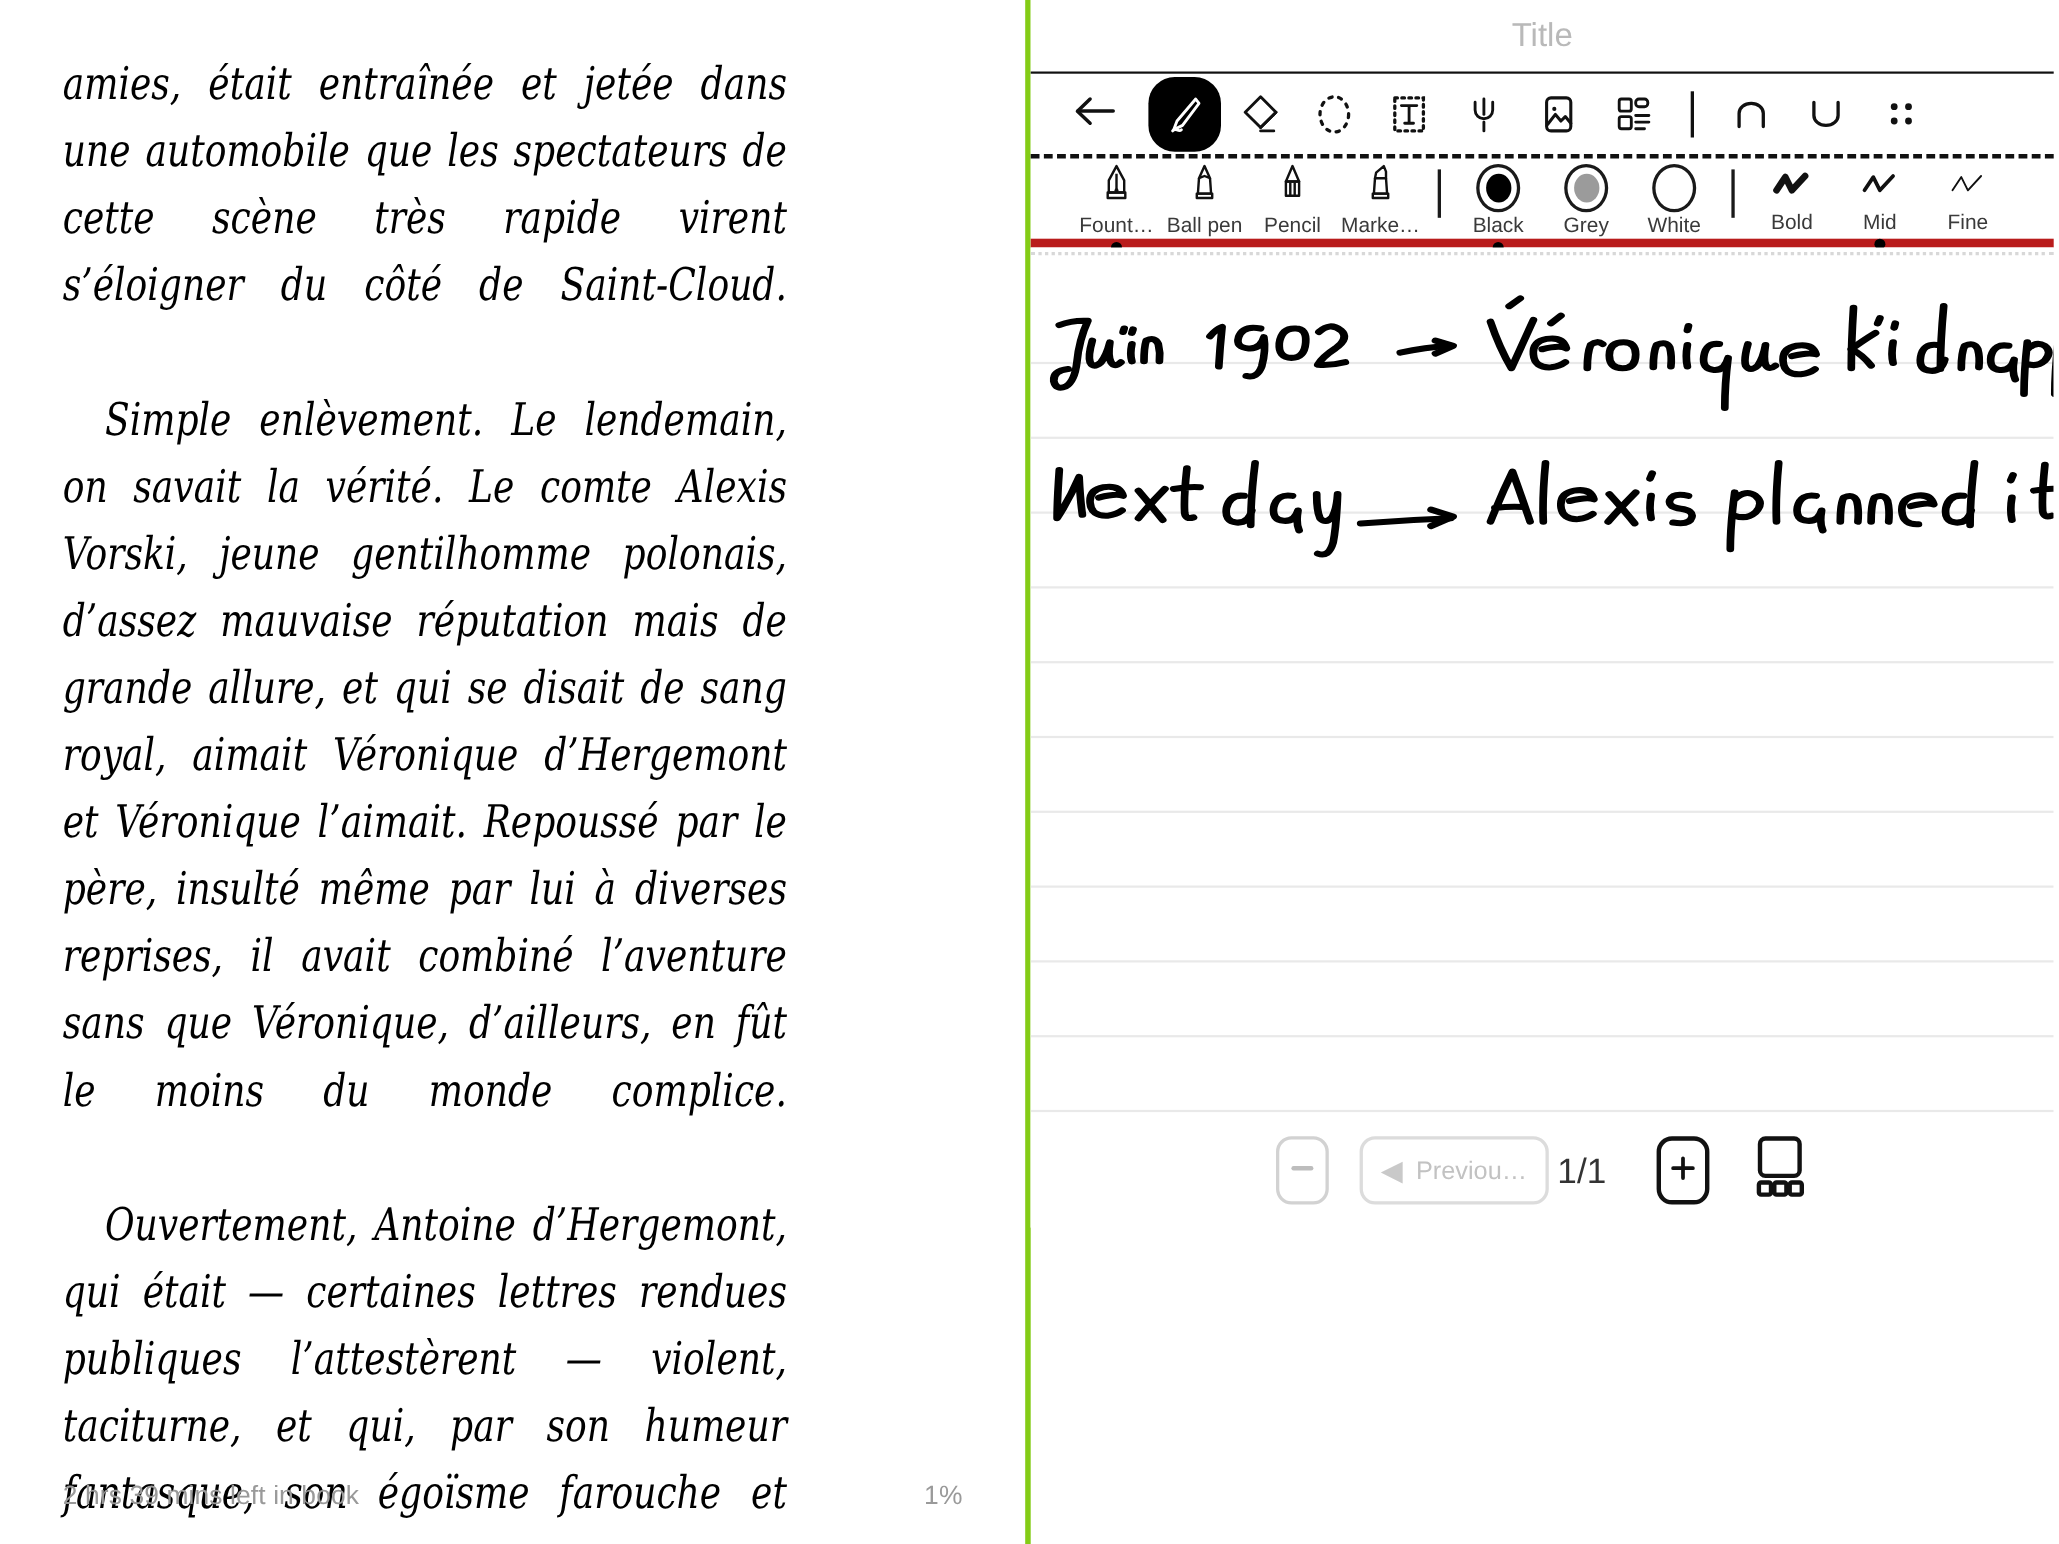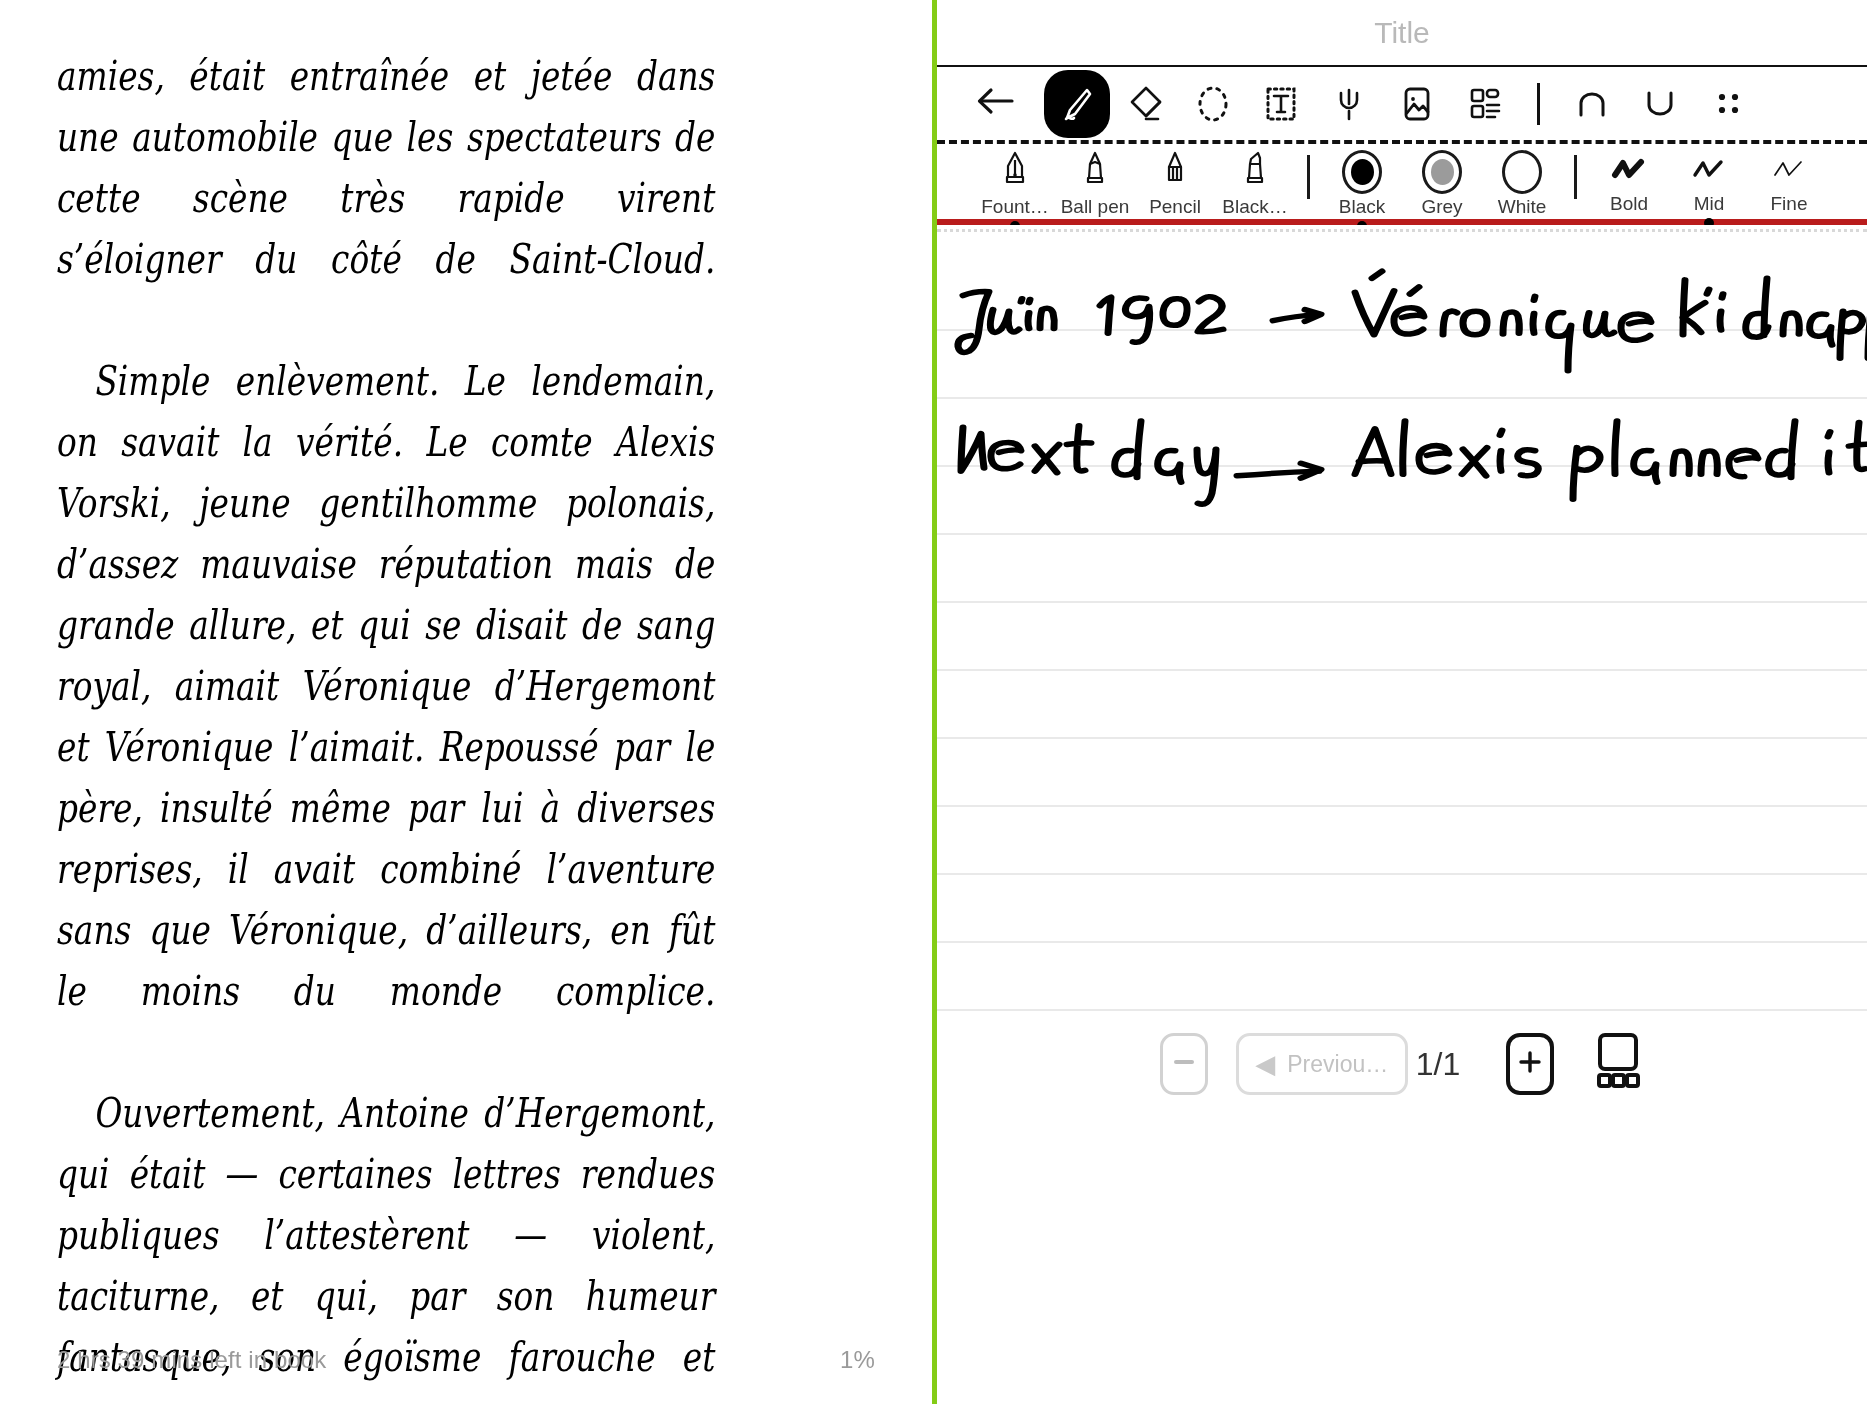--- a/index.html
+++ b/index.html
@@ -115,21 +115,21 @@
     flex: 0 0 auto;
   }
 
   
   #penbar {
     height: 81px;
     flex: 0 0 81px;
     display: flex;
     align-items: center;
     justify-content: center;
-    border-bottom: 6px solid #b91c1c;
+    border-bottom: 8px solid #b91c1c;
     padding-top: 4px;
   }
   .penitem {
     width: 80px;
     display: flex;
     flex-direction: column;
     align-items: center;
     justify-content: flex-start;
     position: relative;
     gap: 2px;
@@ -391,21 +391,21 @@
       </div>
 
       <div class="penitem">
         <span>
           <svg width="36" height="40" viewBox="0 0 36 40" fill="none" stroke="#111" stroke-width="2.2" stroke-linejoin="round">
             <path d="M21 3 L23 8 V14 H13 L14 9 Z"></path>
             <path d="M13 14 L12 28 H24 L23 14"></path>
             <rect x="11" y="28" width="14" height="4"></rect>
           </svg>
         </span>
-        <span class="lbl">Black…</span>
+        <span class="lbl">Marke…</span>
       </div>
 
       <div class="penbar-div"></div>
 
       <div class="penitem">
         <span class="swatch-outer">
           <span class="swatch-inner" style="background:#000000"></span>
         </span>
         <span class="lbl">Black</span>
         <span class="seldot"></span>

